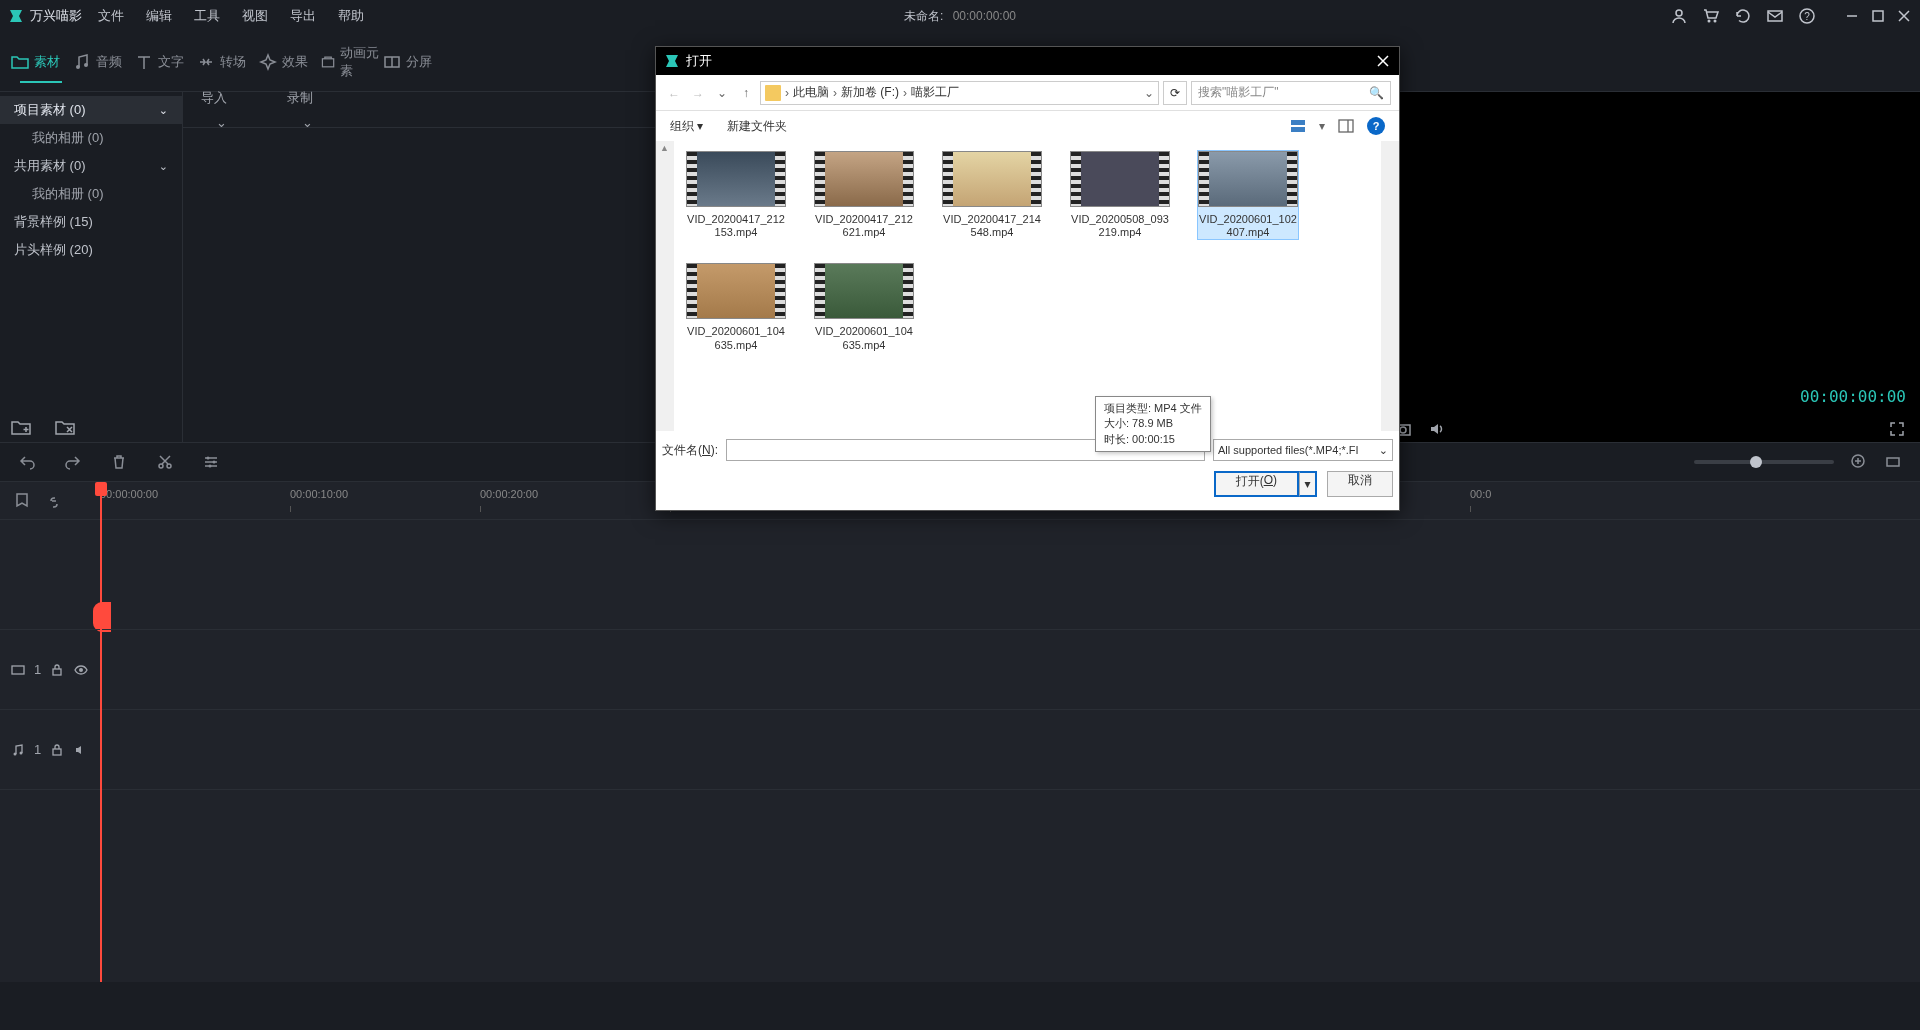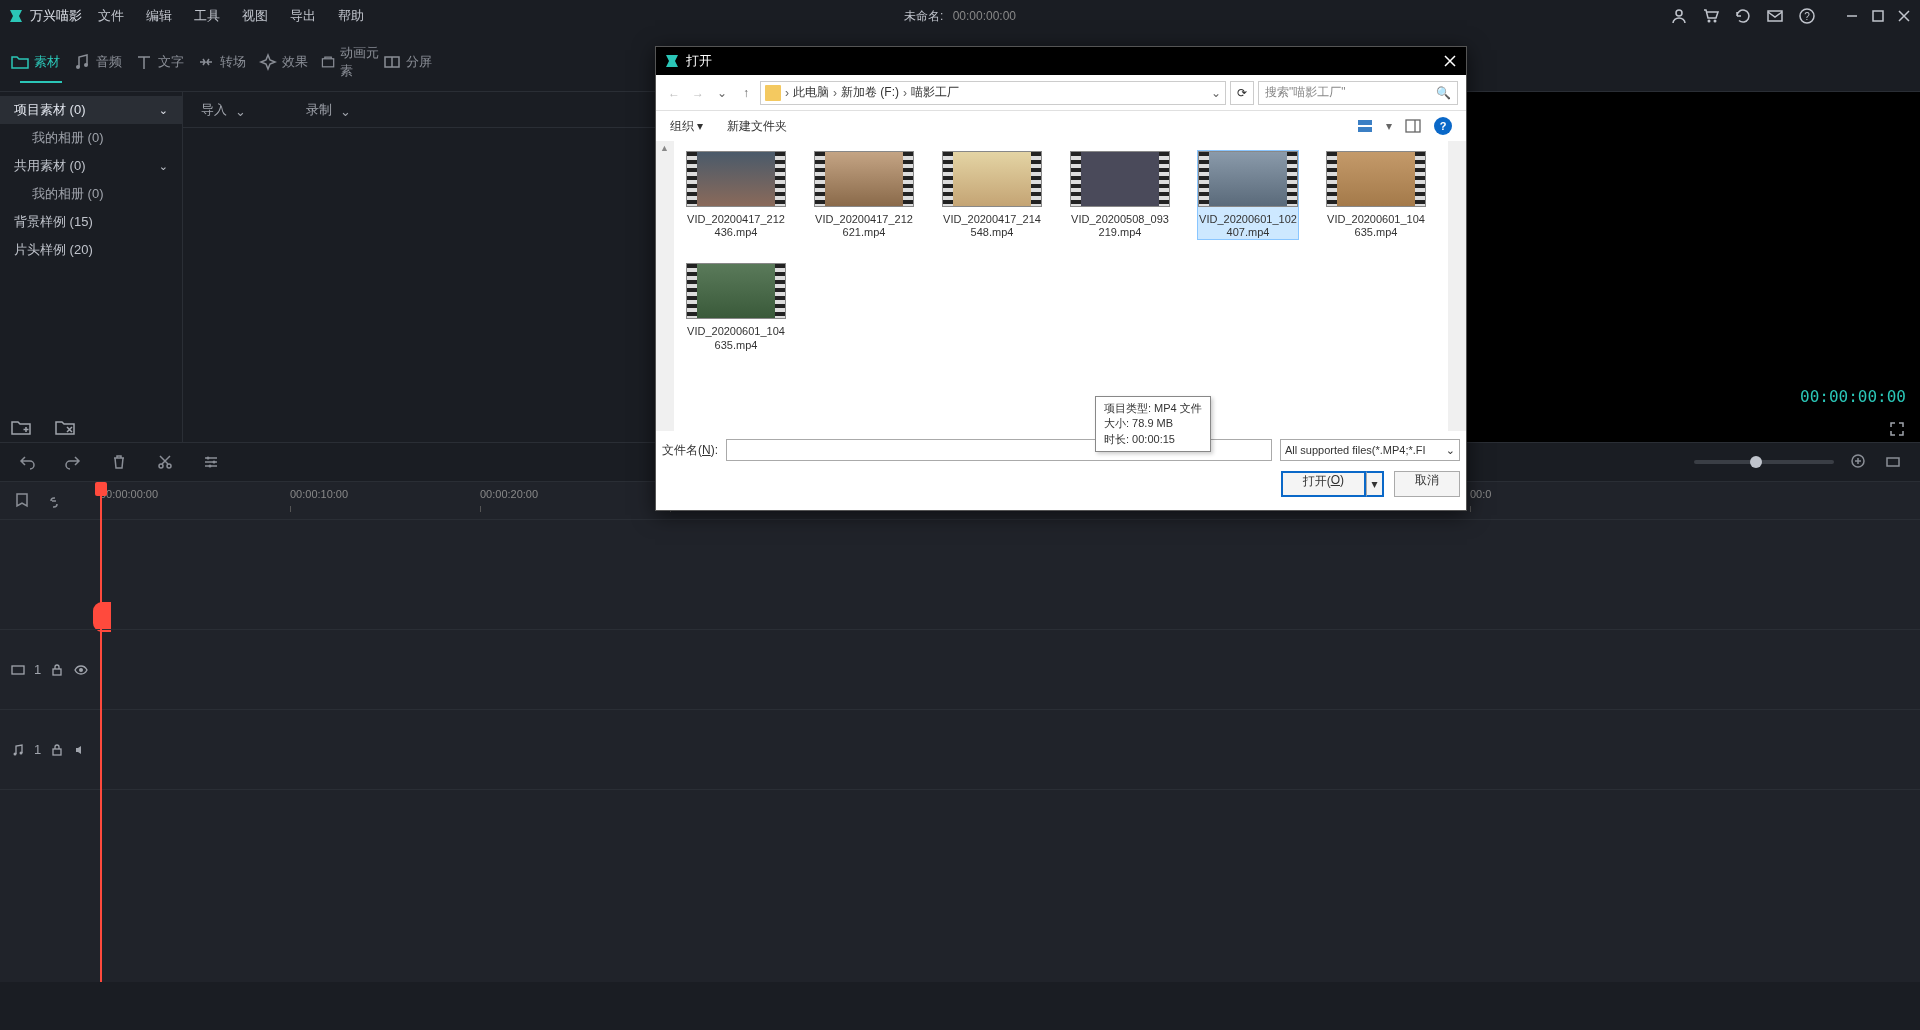--- a/index.html
+++ b/index.html
@@ -28,21 +28,21 @@
 
 .main { display: flex; height: 350px; }
 .sidebar { width: 182px; background: #1a1d23; padding: 4px 0; font-size: 13px; }
 .sidebar .sitem { padding: 5px 14px; cursor: pointer; display: flex; justify-content: space-between; align-items: center; }
 .sidebar .sitem.sel { background: #2a2e35; color: #e0e4ec; }
 .sidebar .sub { padding-left: 32px; color: #a0a4ac; }
 .chev { font-size: 11px; }
 
 .centerpanel { flex: 1; background: #1a1d23; border-left: 1px solid #2a2e35; position: relative; }
 .cp-toolbar { height: 36px; display: flex; align-items: center; gap: 10px; padding: 0 18px; font-size: 13px; color: #a0a4ac; border-bottom: 1px solid #2a2e35; }
-.cp-toolbar .dd { display: flex; align-items: flex-end; gap: 8px; cursor: pointer; }
+.cp-toolbar .dd { display: flex; align-items: flex-end; gap: 8px; cursor: pointer; flex-direction: column; }
 .cp-toolbar .right { margin-left: auto; display: flex; gap: 18px; align-items: center; }
 .cp-toolbar .smic { width: 16px; height: 16px; cursor: pointer; }
 .cp-search { background: #2a2e35; width: 30px; height: 24px; border-radius: 3px; display:flex; align-items:center; padding:0 6px; color:#888; font-size:12px; }
 
 .import-area { position: absolute; left: 50%; top: 50%; transform: translate(-50%,-45%); text-align: center; }
 .import-area .clap { width: 90px; height: 70px; margin: 0 auto 16px; }
 .import-area .txt { color: #2bc6b7; font-size: 14px; }
 
 .sidebar-bottom { position: absolute; bottom: 6px; left: 10px; display: flex; gap: 22px; }
 .sidebar-bottom .sbic { width: 22px; height: 18px; cursor: pointer; color:#a0a4ac; }
@@ -72,21 +72,21 @@
 .playhead::before { content:''; position:absolute; top:-2px; left:-5px; width:12px; height:14px; background:#ff4a3d; border-radius:2px; }
 .marker { position: absolute; left: 93px; top: 120px; width: 18px; height: 30px; background: #ff4a3d; border-radius: 9px 0 0 9px; }
 
 .tracks { position: absolute; top: 38px; left: 0; right: 0; bottom: 0; }
 .track { height: 80px; border-bottom: 1px solid #2a2e35; display: flex; }
 .track.big { height: 110px; }
 .track-label { width: 95px; display: flex; align-items: center; gap: 8px; padding-left: 10px; color: #a0a4ac; font-size: 13px; }
 .track-label .tlic { width: 16px; height: 16px; }
 
 
-.open-dialog { position: absolute; left: 655px; top: 46px; width: 812px; height: 465px; background: #fff; border: 1px solid #555; box-shadow: 0 4px 20px rgba(0,0,0,0.6); z-index: 100; font-size: 12px; color: #333; }
+.open-dialog { position: absolute; left: 655px; top: 46px; width: 745px; height: 465px; background: #fff; border: 1px solid #555; box-shadow: 0 4px 20px rgba(0,0,0,0.6); z-index: 100; font-size: 12px; color: #333; }
 .od-title { height: 28px; background: #000; color: #fff; display: flex; align-items: center; padding: 0 8px; font-size: 13px; }
 .od-title .odlogo { width: 16px; height: 16px; margin-right: 6px; }
 .od-title .odclose { margin-left: auto; width: 16px; height: 16px; cursor: pointer; }
 .od-nav { height: 36px; background: #fff; display: flex; align-items: center; padding: 0 8px; gap: 4px; border-bottom: 1px solid #e0e0e0; }
 .od-nav .navic { width: 20px; height: 20px; cursor: pointer; color:#666; display:flex; align-items:center; justify-content:center; }
 .od-nav .navic.disabled { color:#bbb; }
 .od-path { flex: 1; border: 1px solid #ccc; height: 24px; display: flex; align-items: center; padding: 0 4px; gap: 4px; font-size: 12px; background:#fff; }
 .od-path .fic { width:16px; height:16px; background:#f4c960; border-radius:1px; }
 .od-path .chv { color:#666; }
 .od-path .seg { cursor:pointer; }
@@ -485,23 +485,23 @@
           <path d="M11 3v12" stroke="#666" stroke-width="1.3"></path>
         </svg>
       <div class="help">?</div>
     </div>
   </div>
   <div class="od-body">
     <div class="od-scroll-l"></div>
     <div class="od-files">
       <div class="od-file">
           <div class="od-thumb">
-            <div class="inner" style="background:linear-gradient(#4a5a6a,#8a6a5a)"></div>
-          </div>
-          <div class="fname">VID_20200417_212436.mp4</div>
+            <div class="inner" style="background:linear-gradient(#3a4a5a,#6a7a8a)"></div>
+          </div>
+          <div class="fname">VID_20200417_212153.mp4</div>
         </div>
       <div class="od-file">
           <div class="od-thumb">
             <div class="inner" style="background:linear-gradient(#c4a484,#8a6a4a)"></div>
           </div>
           <div class="fname">VID_20200417_212621.mp4</div>
         </div>
       <div class="od-file">
           <div class="od-thumb">
             <div class="inner" style="background:linear-gradient(#e4d4a4,#c4a474)"></div>

